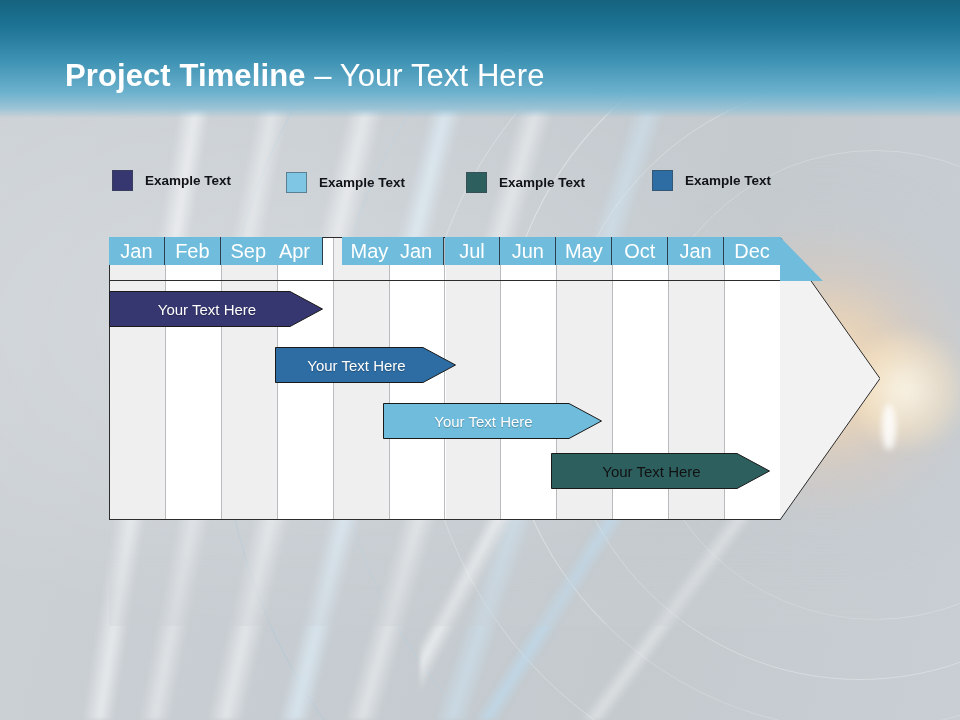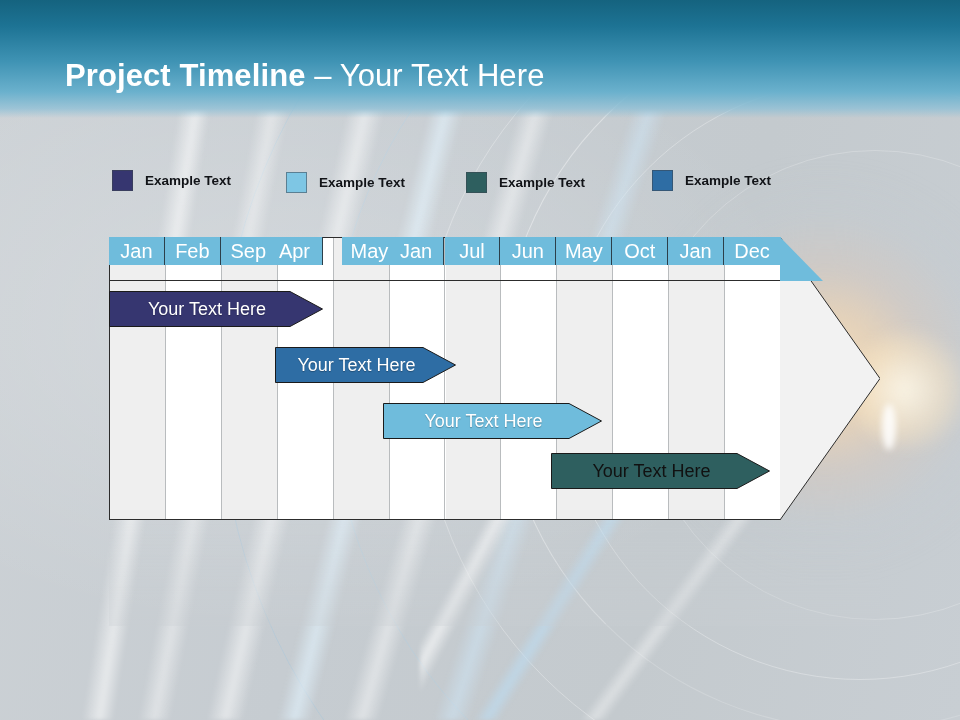--- a/index.html
+++ b/index.html
@@ -147,21 +147,21 @@
     position:absolute; left:671px; top:0; width:100px; height:283px;
   }
 
   
   .bars { position:absolute; left:0; top:44px; width:771px; height:239px; z-index:6; }
   .bar { position:absolute; height:36px; }
   .bar svg { position:absolute; left:0; top:0; display:block; }
   .bar-label {
     position:absolute; left:0; top:0; height:36px; width:100%;
     display:flex; align-items:center; justify-content:center;
-    font-size:18px; white-space:nowrap; line-height:1;
+    font-size:15px; white-space:nowrap; line-height:1;
     padding-right:18px;
   }
   .bar-label.light { color:#ffffff; text-shadow:0 1px 1px rgba(0,0,0,0.28); }
   .bar-label.dark  { color:#111111; }
 
   
   #reflection {
     position:absolute; left:109px; top:521px; width:771px; height:105px; z-index:2;
     overflow:hidden; opacity:0.30;
   }

